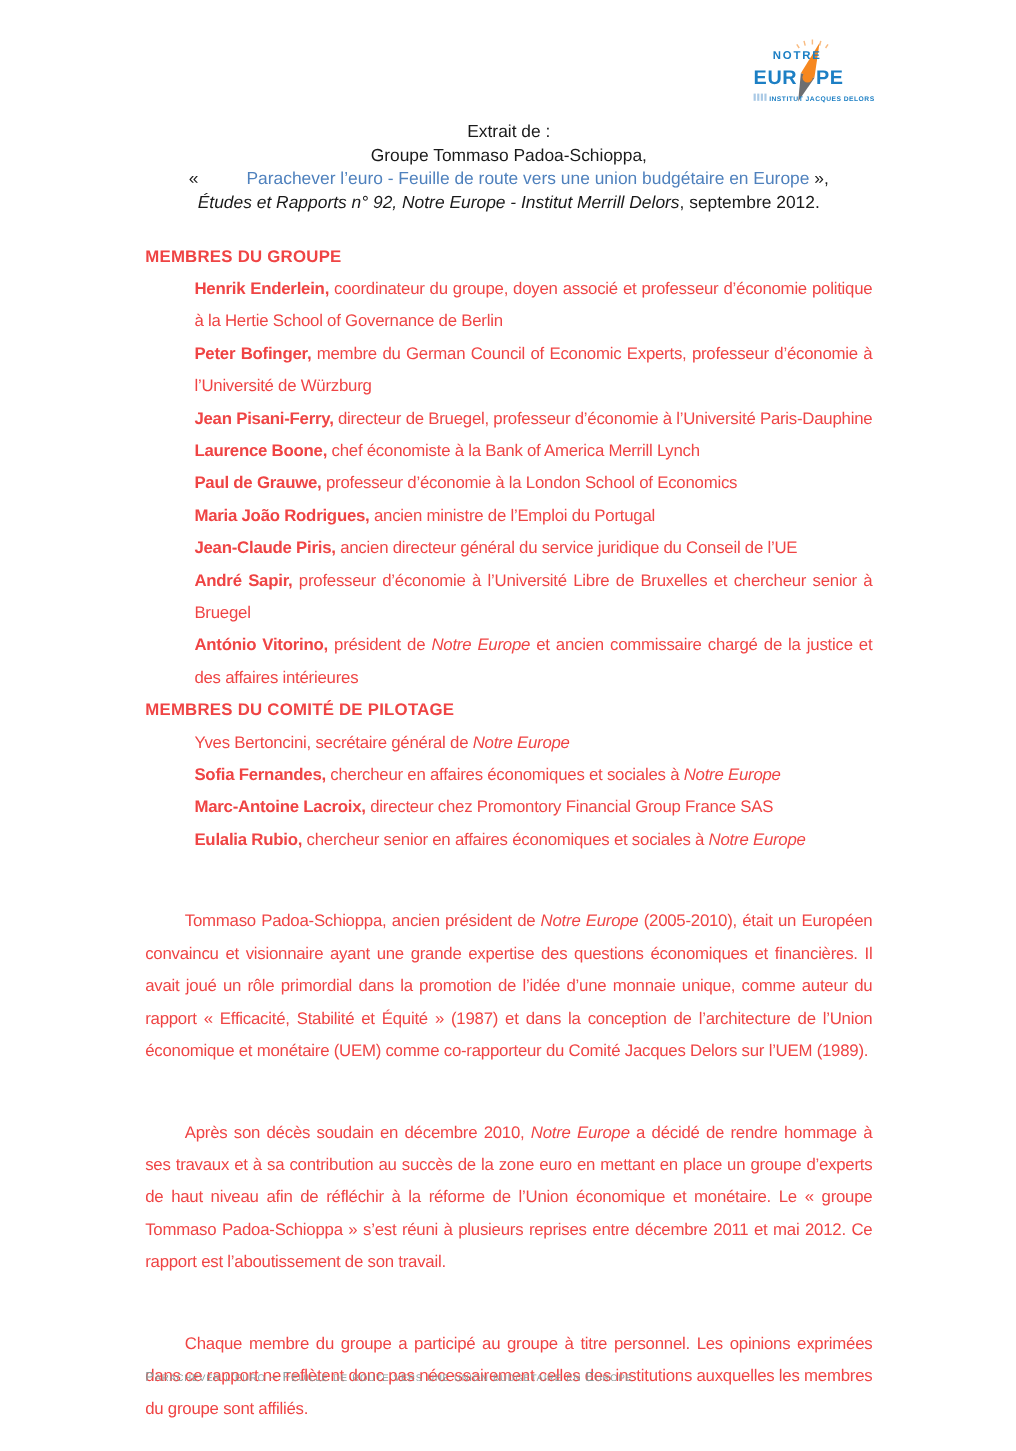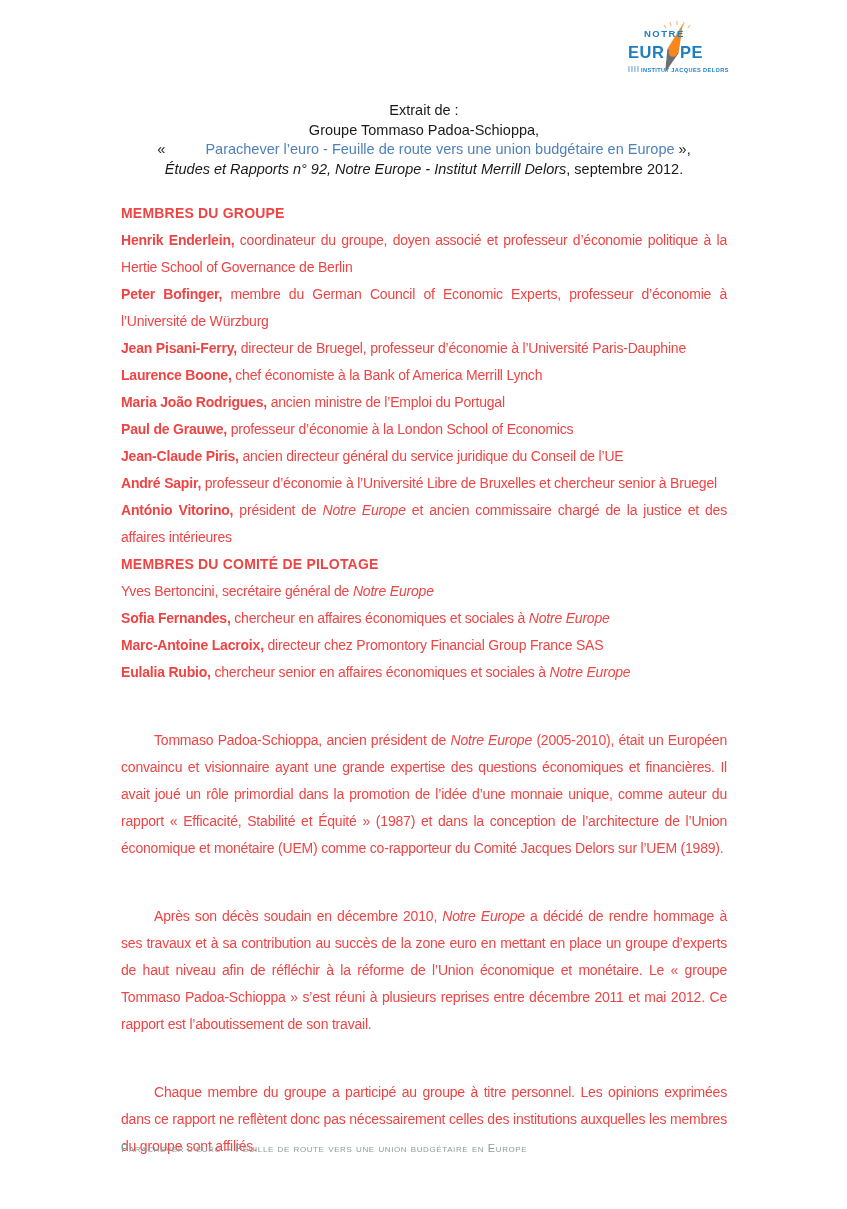--- a/index.html
+++ b/index.html
@@ -9,21 +9,21 @@
     position: relative;
     width: 847px;
     height: 1209px;
     background: #ffffff;
     overflow: hidden;
     color: #1a1a1a;
   }
   
   .logo {
     position: absolute;
-    top: 20px;
+    top: 32px;
     left: 627px;
     width: 114px;
     height: 58px;
   }
   
   .header {
     position: absolute;
     top: 101px;
     left: 121px;
     width: 606px;
@@ -49,20 +49,21 @@
     line-height: 27px;
     letter-spacing: -0.2px;
     color: #ef4444;
   }
   .heading {
     font-weight: bold;
     letter-spacing: 0.2px;
   }
   .entry {
     text-align: justify;
+    margin-left: 41px;
   }
   .paragraphs {
     margin-top: 27px;
   }
   .para {
     text-align: justify;
     text-indent: 33px;
     margin-top: 41px;
   }
   
@@ -117,22 +118,22 @@
     <div><span>« </span><a class="link">Parachever l’euro - Feuille de route vers une union budgétaire en Europe</a><span> »,</span></div>
     <div class="line4"><span style="font-style: italic;">Études et Rapports n° 92, Notre Europe - Institut Merrill Delors</span><span>, septembre 2012.</span></div>
   </div>
 
   <div class="content">
     <div class="heading">MEMBRES DU GROUPE</div>
     <div class="entry"><span style="font-weight: bold;">Henrik Enderlein,</span><span> coordinateur du groupe, doyen associé et professeur d’économie politique à la Hertie School of Governance de Berlin</span></div>
     <div class="entry"><span style="font-weight: bold;">Peter Bofinger,</span><span> membre du German Council of Economic Experts, professeur d’économie à l’Université de Würzburg</span></div>
     <div class="entry"><span style="font-weight: bold;">Jean Pisani-Ferry,</span><span> directeur de Bruegel, professeur d’économie à l’Université Paris-Dauphine</span></div>
     <div class="entry"><span style="font-weight: bold;">Laurence Boone,</span><span> chef économiste à la Bank of America Merrill Lynch</span></div>
+    <div class="entry"><span style="font-weight: bold;">Paul de Grauwe,</span><span> professeur d’économie à la London School of Economics</span></div>
     <div class="entry"><span style="font-weight: bold;">Maria João Rodrigues,</span><span> ancien ministre de l’Emploi du Portugal</span></div>
-    <div class="entry"><span style="font-weight: bold;">Paul de Grauwe,</span><span> professeur d’économie à la London School of Economics</span></div>
     <div class="entry"><span style="font-weight: bold;">Jean-Claude Piris,</span><span> ancien directeur général du service juridique du Conseil de l’UE</span></div>
     <div class="entry"><span style="font-weight: bold;">André Sapir,</span><span> professeur d’économie à l’Université Libre de Bruxelles et chercheur senior à Bruegel</span></div>
     <div class="entry"><span style="font-weight: bold;">António Vitorino,</span><span> président de </span><span style="font-style: italic;">Notre Europe</span><span> et ancien commissaire chargé de la justice et des affaires intérieures</span></div>
 
     <div class="heading">MEMBRES DU COMITÉ DE PILOTAGE</div>
     <div class="entry"><span style="font-weight: normal;">Yves Bertoncini,</span><span> secrétaire général de </span><span style="font-style: italic;">Notre Europe</span></div>
     <div class="entry"><span style="font-weight: bold;">Sofia Fernandes,</span><span> chercheur en affaires économiques et sociales à </span><span style="font-style: italic;">Notre Europe</span></div>
     <div class="entry"><span style="font-weight: bold;">Marc-Antoine Lacroix,</span><span> directeur chez Promontory Financial Group France SAS</span></div>
     <div class="entry"><span style="font-weight: bold;">Eulalia Rubio,</span><span> chercheur senior en affaires économiques et sociales à </span><span style="font-style: italic;">Notre Europe</span></div>
 

